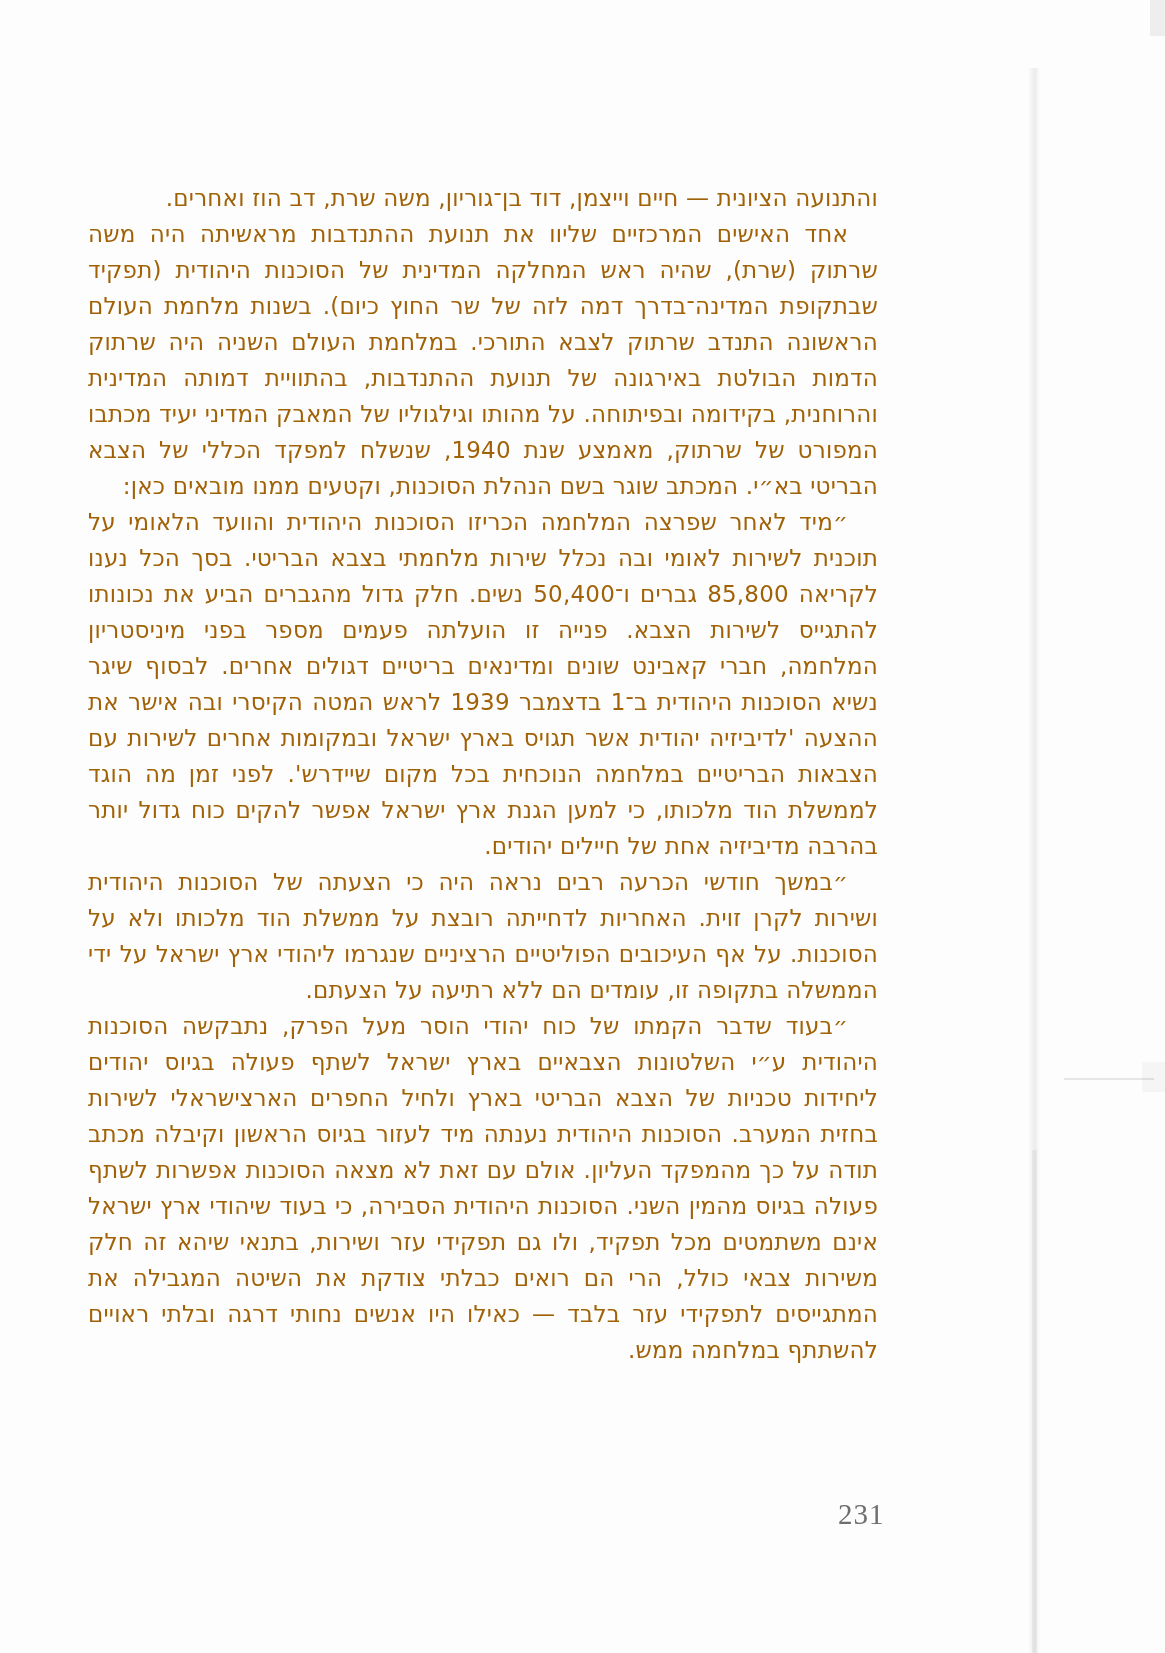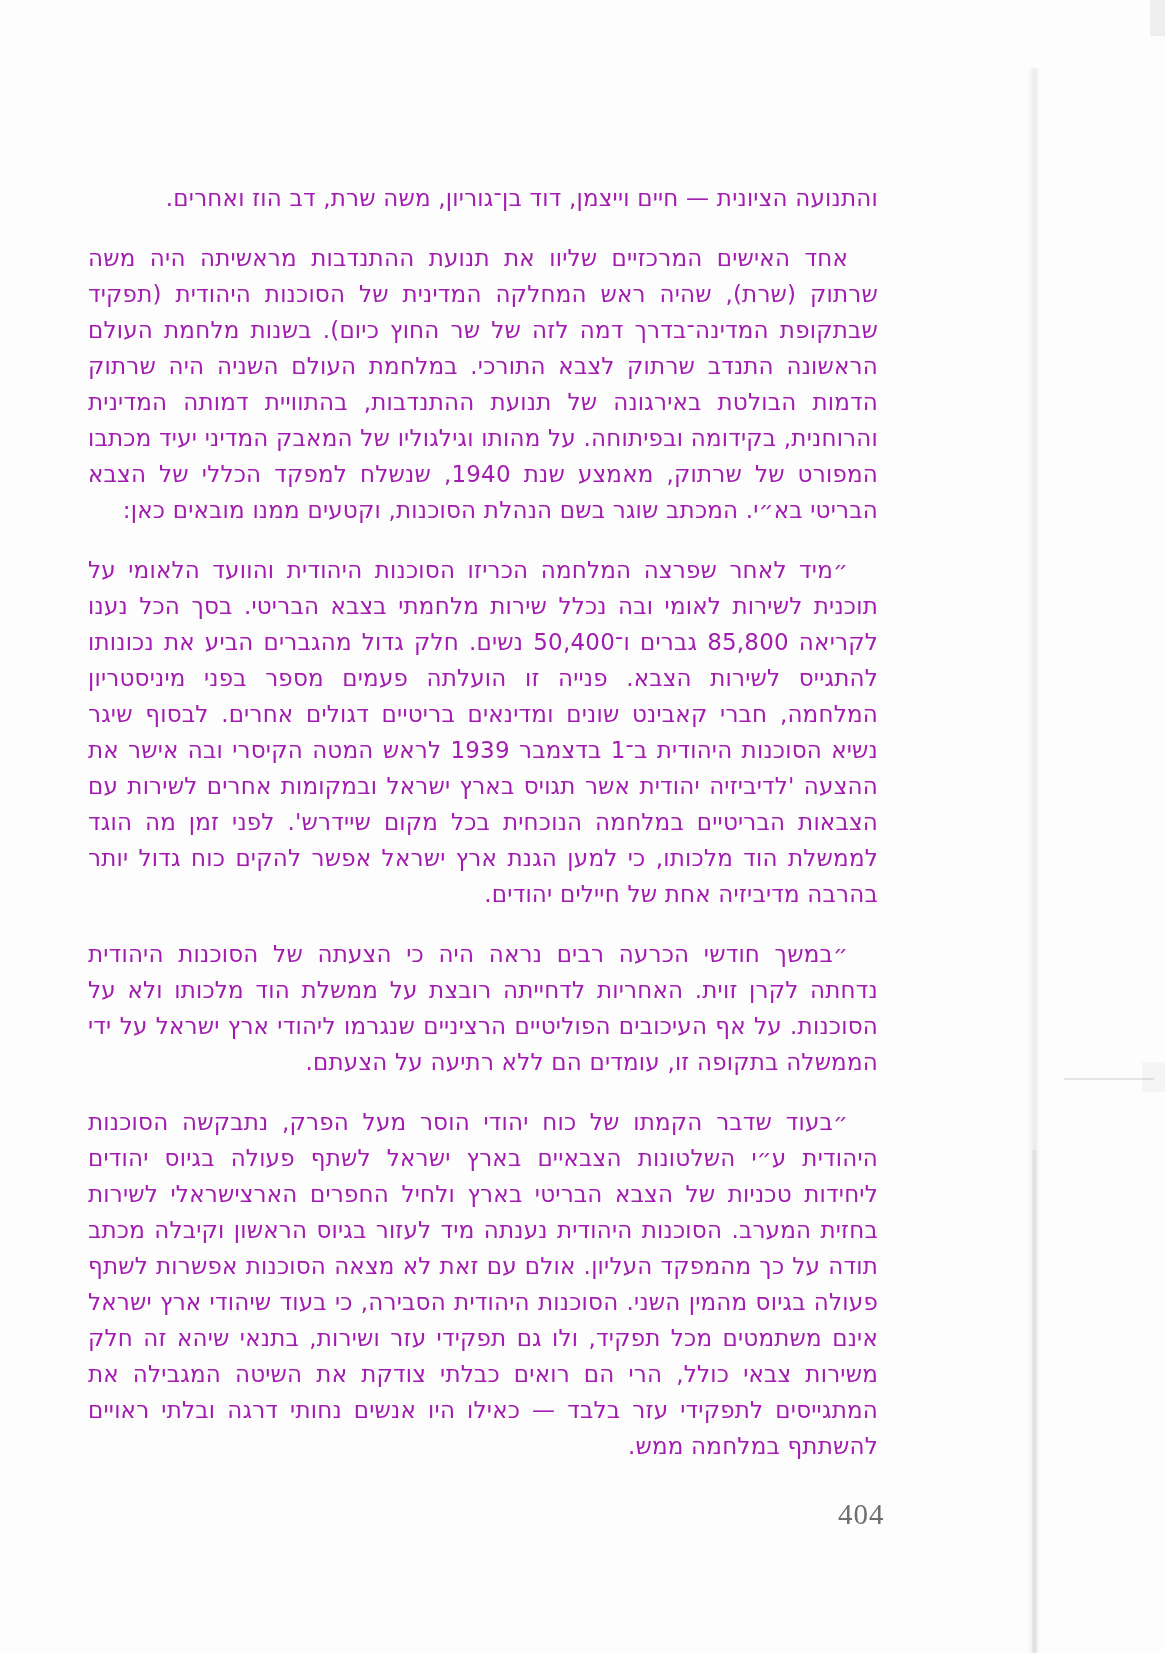--- a/index.html
+++ b/index.html
@@ -15,33 +15,32 @@
     overflow: hidden;
     font-family: "DejaVu Sans", sans-serif;
   }
   .text-block {
     position: absolute;
     top: 180px;
     right: 287px;   
     width: 790px;
     direction: rtl;
     text-align: justify;
-    color: #a21caf;
+    color: #a16207;
     font-size: 23px;
     line-height: 36px;
     letter-spacing: 0.2px;
   }
   .text-block p {
     margin: 0;
     padding: 0;
     text-indent: 0;
   }
   .text-block p.indent {
     text-indent: 30px; 
-    margin-top: 24px;
   }
   .page-number {
     position: absolute;
     left: 838px;
     top: 1498px;
     font-family: "Liberation Serif", "DejaVu Serif", serif;
     font-size: 29px;
     color: #6e6e6e;
     letter-spacing: 1px;
   }
@@ -89,25 +88,25 @@
 </style>
 </head>
 <body>
 
 <div class="page">
 
   <div class="text-block">
     <p>והתנועה הציונית — חיים וייצמן, דוד בן־גוריון, משה שרת, דב הוז ואחרים.</p>
     <p class="indent">אחד האישים המרכזיים שליוו את תנועת ההתנדבות מראשיתה היה משה שרתוק (שרת), שהיה ראש המחלקה המדינית של הסוכנות היהודית (תפקיד שבתקופת המדינה־בדרך דמה לזה של שר החוץ כיום). בשנות מלחמת העולם הראשונה התנדב שרתוק לצבא התורכי. במלחמת העולם השניה היה שרתוק הדמות הבולטת באירגונה של תנועת ההתנדבות, בהתוויית דמותה המדינית והרוחנית, בקידומה ובפיתוחה. על מהותו וגילגוליו של המאבק המדיני יעיד מכתבו המפורט של שרתוק, מאמצע שנת 1940, שנשלח למפקד הכללי של הצבא הבריטי בא״י. המכתב שוגר בשם הנהלת הסוכנות, וקטעים ממנו מובאים כאן:</p>
     <p class="indent">״מיד לאחר שפרצה המלחמה הכריזו הסוכנות היהודית והוועד הלאומי על תוכנית לשירות לאומי ובה נכלל שירות מלחמתי בצבא הבריטי. בסך הכל נענו לקריאה 85,800 גברים ו־50,400 נשים. חלק גדול מהגברים הביע את נכונותו להתגייס לשירות הצבא. פנייה זו הועלתה פעמים מספר בפני מיניסטריון המלחמה, חברי קאבינט שונים ומדינאים בריטיים דגולים אחרים. לבסוף שיגר נשיא הסוכנות היהודית ב־1 בדצמבר 1939 לראש המטה הקיסרי ובה אישר את ההצעה 'לדיביזיה יהודית אשר תגויס בארץ ישראל ובמקומות אחרים לשירות עם הצבאות הבריטיים במלחמה הנוכחית בכל מקום שיידרש'. לפני זמן מה הוגד לממשלת הוד מלכותו, כי למען הגנת ארץ ישראל אפשר להקים כוח גדול יותר בהרבה מדיביזיה אחת של חיילים יהודים.</p>
-    <p class="indent">״במשך חודשי הכרעה רבים נראה היה כי הצעתה של הסוכנות היהודית נדחתה לקרן זוית. האחריות לדחייתה רובצת על ממשלת הוד מלכותו ולא על הסוכנות. על אף העיכובים הפוליטיים הרציניים שנגרמו ליהודי ארץ ישראל על ידי הממשלה בתקופה זו, עומדים הם ללא רתיעה על הצעתם.</p>
+    <p class="indent">״במשך חודשי הכרעה רבים נראה היה כי הצעתה של הסוכנות היהודית ושירות לקרן זוית. האחריות לדחייתה רובצת על ממשלת הוד מלכותו ולא על הסוכנות. על אף העיכובים הפוליטיים הרציניים שנגרמו ליהודי ארץ ישראל על ידי הממשלה בתקופה זו, עומדים הם ללא רתיעה על הצעתם.</p>
     <p class="indent">״בעוד שדבר הקמתו של כוח יהודי הוסר מעל הפרק, נתבקשה הסוכנות היהודית ע״י השלטונות הצבאיים בארץ ישראל לשתף פעולה בגיוס יהודים ליחידות טכניות של הצבא הבריטי בארץ ולחיל החפרים הארצישראלי לשירות בחזית המערב. הסוכנות היהודית נענתה מיד לעזור בגיוס הראשון וקיבלה מכתב תודה על כך מהמפקד העליון. אולם עם זאת לא מצאה הסוכנות אפשרות לשתף פעולה בגיוס מהמין השני. הסוכנות היהודית הסבירה, כי בעוד שיהודי ארץ ישראל אינם משתמטים מכל תפקיד, ולו גם תפקידי עזר ושירות, בתנאי שיהא זה חלק משירות צבאי כולל, הרי הם רואים כבלתי צודקת את השיטה המגבילה את המתגייסים לתפקידי עזר בלבד — כאילו היו אנשים נחותי דרגה ובלתי ראויים להשתתף במלחמה ממש.</p>
   </div>
 
-  <div class="page-number">404</div>
+  <div class="page-number">231</div>
 
   <div class="artifact edge-vertical"></div>
   <div class="artifact edge-vertical-dark"></div>
   <div class="artifact edge-horizontal"></div>
   <div class="artifact corner-strip"></div>
   <div class="artifact right-smudge"></div>
 
 </div>
 
 </body></html>

